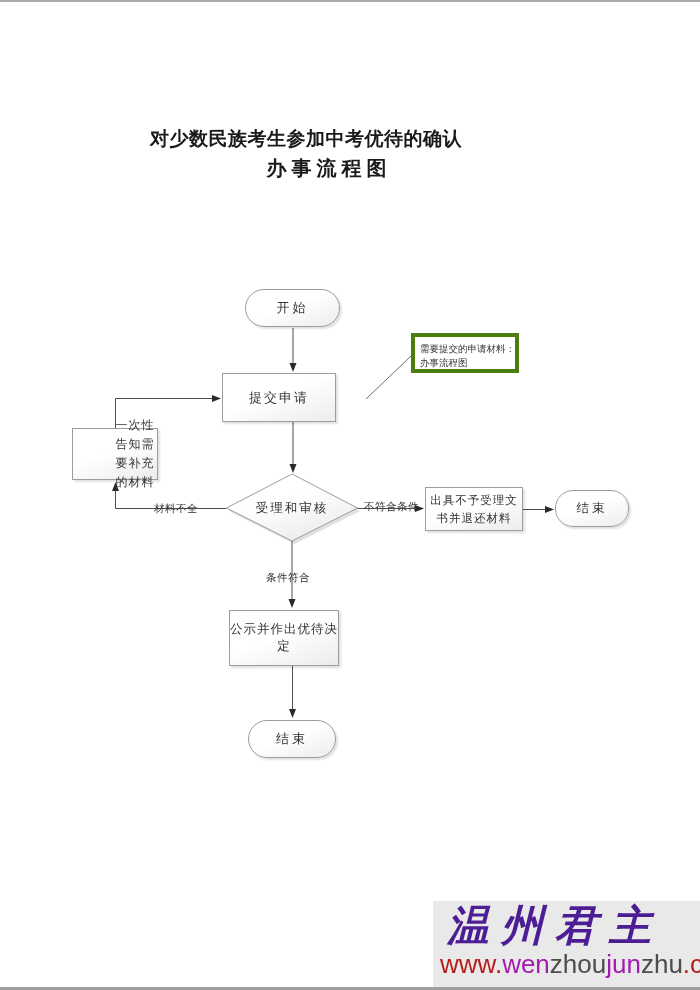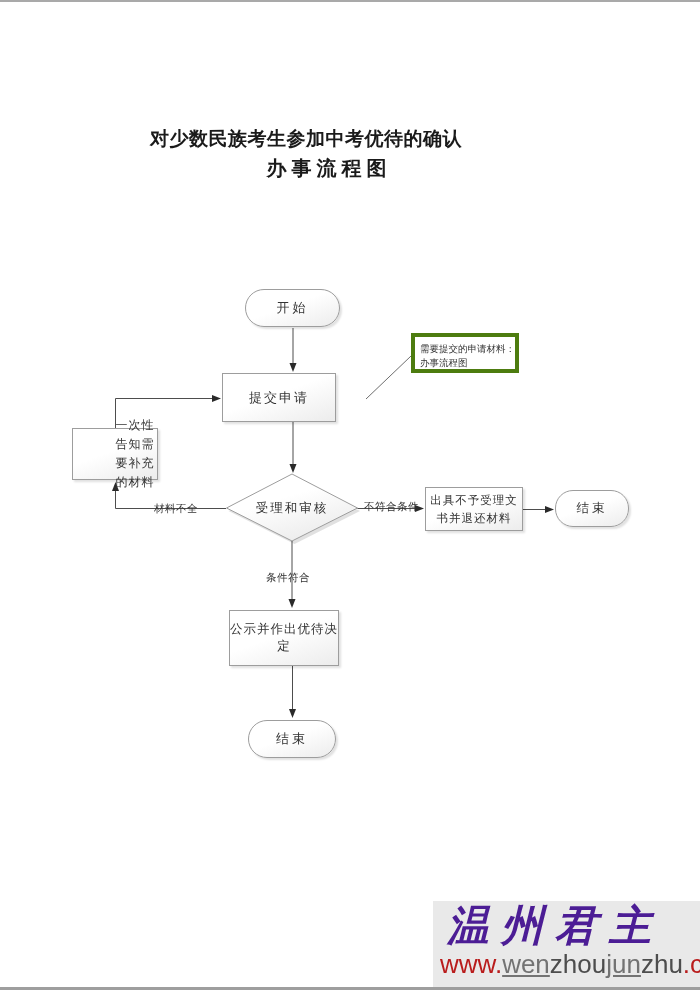--- a/index.html
+++ b/index.html
@@ -60,21 +60,21 @@
   .wm-brand{
     position:absolute;left:14px;top:-3px;width:249px;
     font-family:"DejaVu Serif","Liberation Serif",serif;
     font-weight:bold;font-style:italic;
     font-size:42px;letter-spacing:12px;color:#4c1d95;white-space:nowrap;
   }
   .wm-url{
     position:absolute;left:7px;top:48px;
     font-size:26px;letter-spacing:0px;color:#8f8f8f;white-space:nowrap;
   }
-  .wm-url .u-green{color:#737373;text-decoration:underline;}
+  .wm-url .u-green{color:#a21caf;}
   .wm-url .u-dark{color:#4d4d4d;margin-top:12px;}
   .wm-url .u-gray{color:#b91c1c;}
 </style>
 </head>
 <body>
 
 <div class="edge-line-top"></div>
 
 <div class="title-line title-1">对少数民族考生参加中考优待的确认</div>
 <div class="title-line title-2">办事流程图</div>

